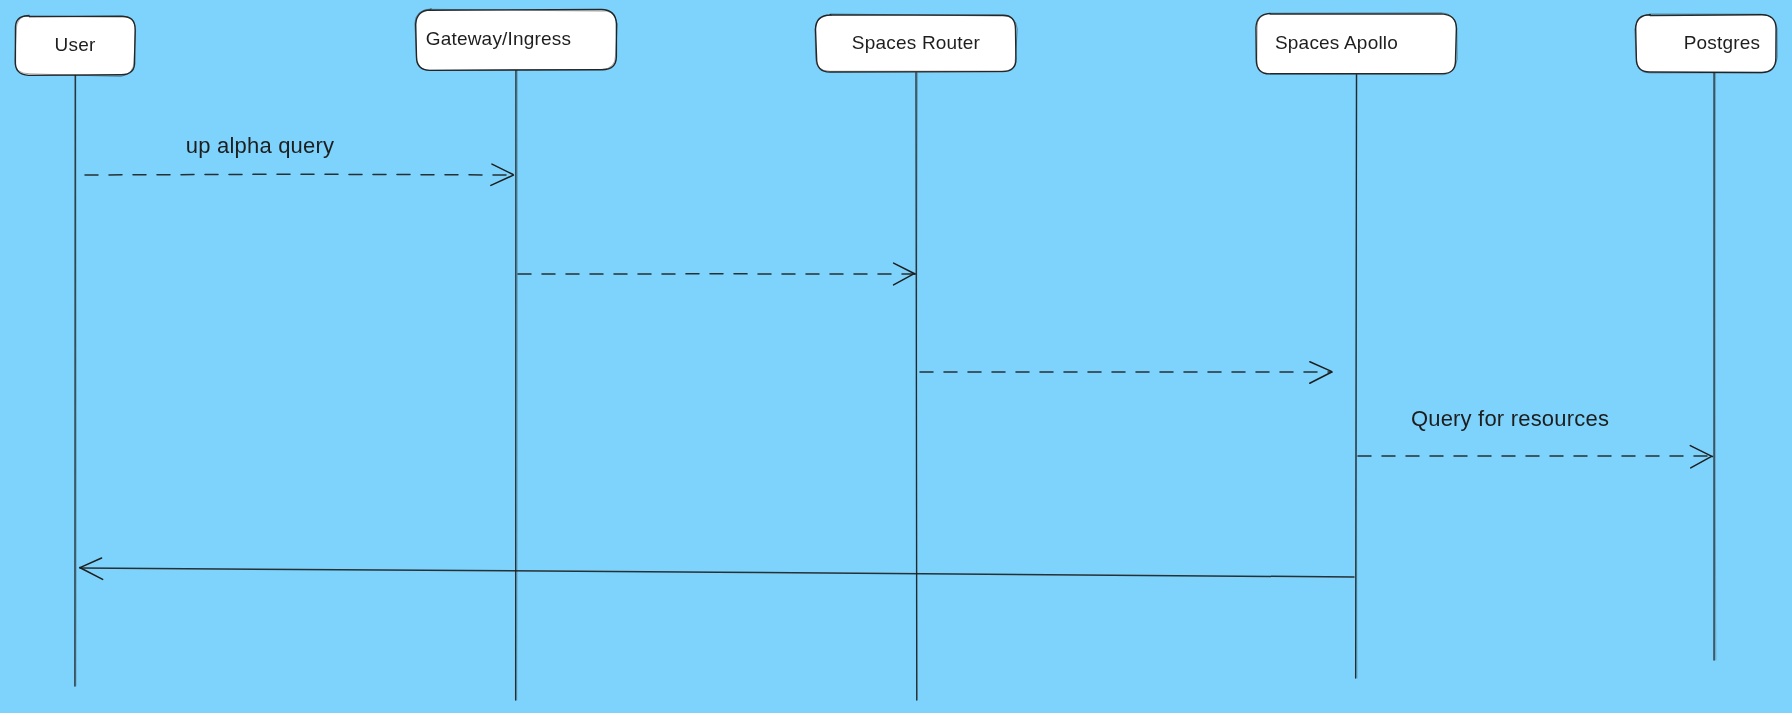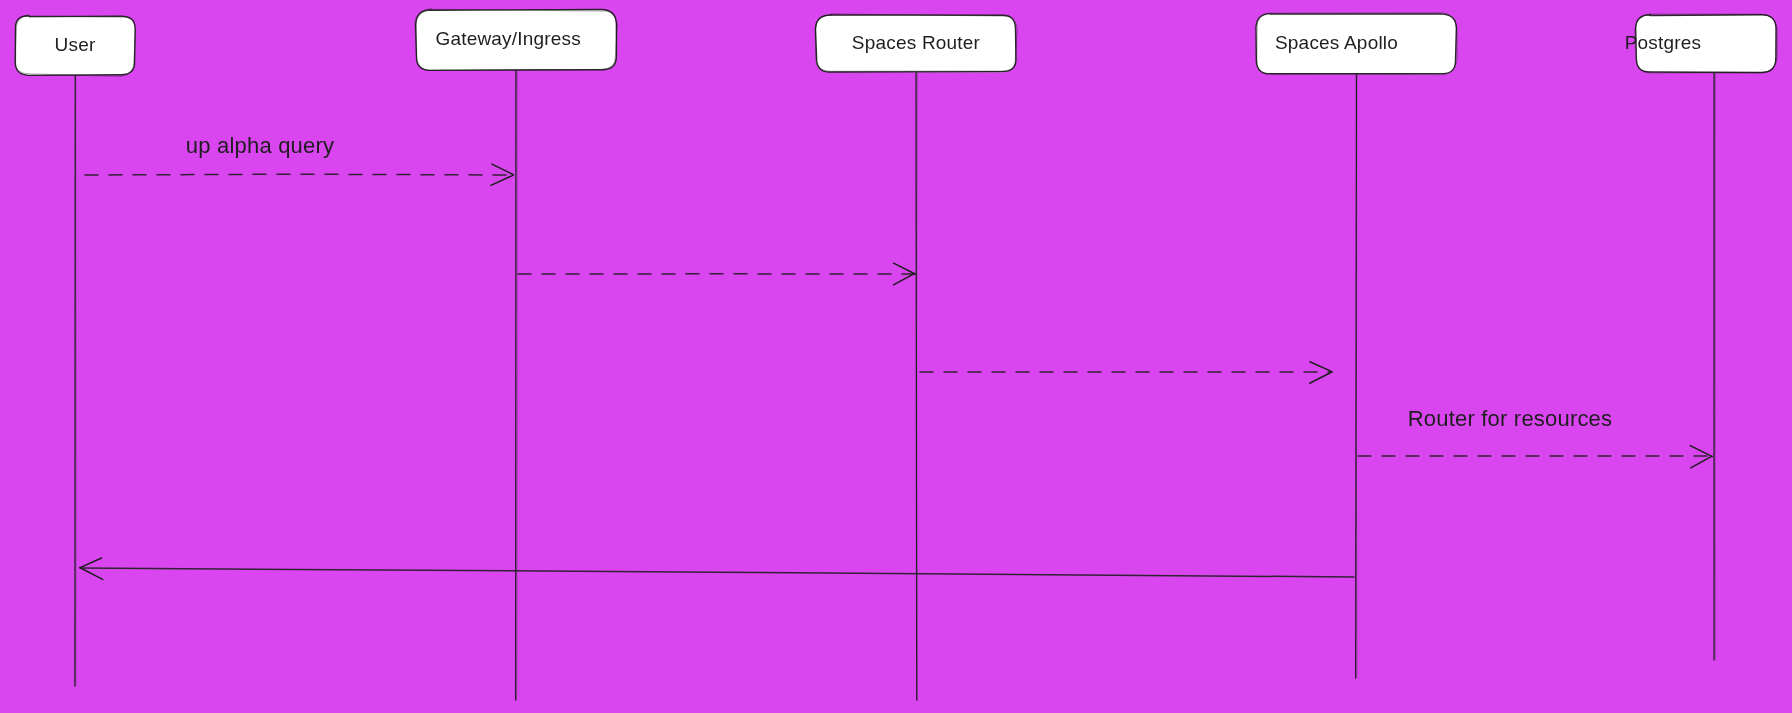--- a/index.html
+++ b/index.html
@@ -8,21 +8,21 @@
     padding: 0;
     background: #ffffff;
   }
   body {
     font-family: "Liberation Sans", sans-serif;
   }
   #canvas {
     position: relative;
     width: 1792px;
     height: 713px;
-    background: #d946ef;
+    background: #7dd3fc;
     overflow: hidden;
   }
   #diagram-svg {
     position: absolute;
     left: 0;
     top: 0;
     width: 1792px;
     height: 713px;
   }
   .participant-label {
@@ -110,21 +110,21 @@
         </g>
         <g>
           <path d="M1354,577 L717,572.2512915074825 L80,568" fill="none" stroke="#1e1e1e" stroke-width="1.5" stroke-opacity="0.9" stroke-linecap="round"></path>
           <path d="M101.59275139076635,557.9808513084427 L79.99779287083075,567.6616011124104 M79.67491653198377,567.5236818404868 L102.66469649830833,579.410982619971" fill="none" stroke="#1e1e1e" stroke-width="1.5" stroke-linecap="round" stroke-linejoin="round"></path>
         </g>
       </g>
   </svg>
 
   <div id="labels-layer">
       <div class="participant-label" style="left: 15px; top: 33.5px; width: 120px;">User</div>
-      <div class="participant-label" style="left: 416px; top: 28px; width: 165px; text-align: right;">Gateway/Ingress</div>
+      <div class="participant-label" style="left: 416px; top: 28px; width: 165px;">Gateway/Ingress</div>
       <div class="participant-label" style="left: 816px; top: 31.5px; width: 200px;">Spaces Router</div>
       <div class="participant-label" style="left: 1256px; top: 32px; width: 161px;">Spaces Apollo</div>
-      <div class="participant-label" style="left: 1593px; top: 31.5px; width: 140px;">Postgres</div>
+      <div class="participant-label" style="left: 1652px; top: 31.5px; width: 140px;">Postgres</div>
       <div class="message-label" style="left: 60px; top: 133px; width: 400px;">up alpha query</div>
-      <div class="message-label" style="left: 1310px; top: 406px; width: 400px;">Router for resources</div>
+      <div class="message-label" style="left: 1310px; top: 406px; width: 400px;">Query for resources</div>
     </div>
 
 </div>
 
 </body></html>

